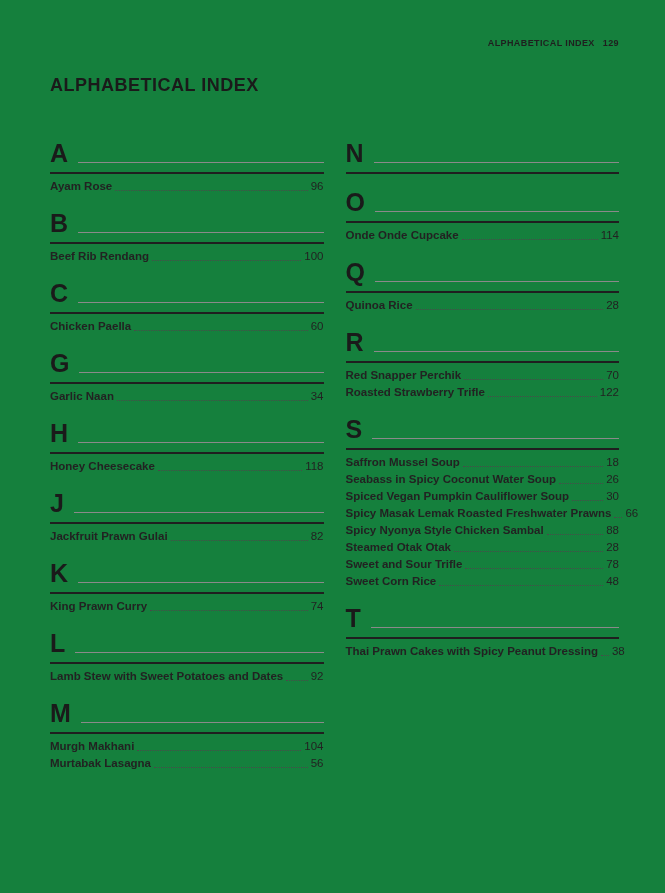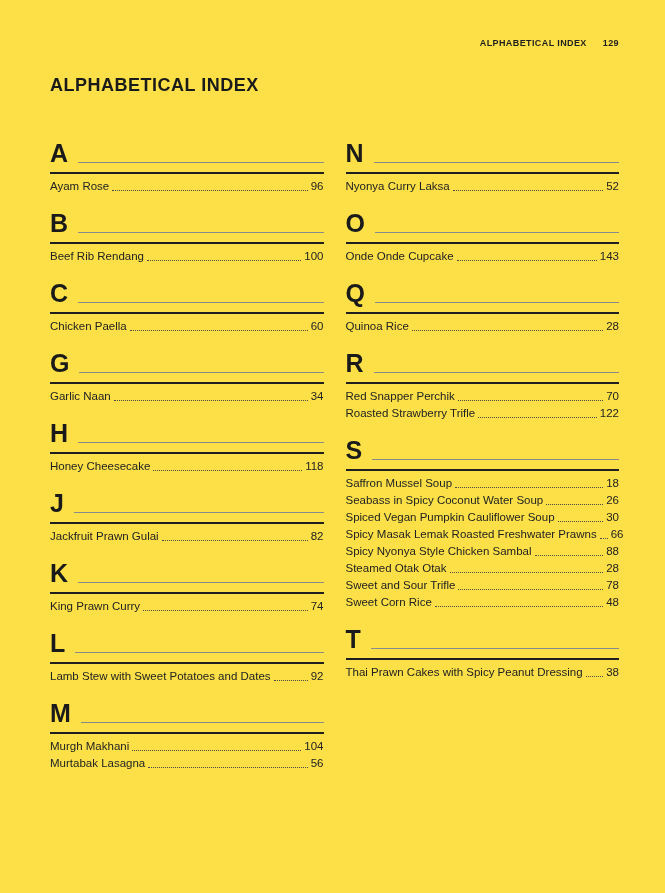--- a/index.html
+++ b/index.html
@@ -6,27 +6,27 @@
   body {
     width: 665px; height: 893px;
     font-family: "Liberation Sans", sans-serif;
     color: #1f1f1f;
     overflow: hidden;
   }
   .page {
     box-sizing: border-box;
     width: 665px; height: 893px;
     padding: 38px 46px 0 50px;
-    background: #fde047;
+    background: #15803d;
   }
   .running-header {
     display: flex; justify-content: flex-end; align-items: baseline;
     font-size: 9px; font-weight: bold; letter-spacing: 0.4px; color: #1f1f1f;
   }
-  .running-header .pgnum { margin-left: 16px; }
+  .running-header .pgnum { margin-left: 8px; }
   .title {
     margin: 27px 0 0 0;
     font-size: 18px; font-weight: bold; letter-spacing: 0.5px; color: #1a1a1a;
   }
   .columns { display: flex; gap: 22px; margin-top: 45px; }
   .col { flex: 1; min-width: 0; }
   .index-section { margin-bottom: 16px; }
   .letter-row {
     display: flex;
     padding-bottom: 6px;
@@ -35,21 +35,21 @@
   .letter { font-size: 25px; font-weight: bold; line-height: 1; color: #1a1a1a; }
   .letter-rule {
     flex: 1; height: 1px; background: #8a8a8a;
     align-self: flex-end; margin: 0 0 3px 10px;
   }
   .entries { margin-top: 4px; }
   .entry {
     display: flex; align-items: flex-end;
     font-size: 11.5px; line-height: 17px; color: #222222;
   }
-  .entry-name { white-space: nowrap; }
+  .entry-name { white-space: nowrap; font-weight: bold; }
   .leader {
     flex: 1; min-width: 8px;
     border-bottom: 1.5px dotted #4a4a4a;
     margin: 0 3px 4px 3px;
   }
   .entry-page { white-space: nowrap; }
 </style>
 </head>
 <body>
 
@@ -195,39 +195,32 @@
   </div>
 </div>
   </section>
 </div>
     <div class="col" id="col-right">
   <section class="index-section">
     <div class="letter-row">
       <span class="letter">N</span>
       <span class="letter-rule"></span>
     </div>
-    <div class="entries">
-  <div class="entry">
-    <span class="entry-name">Nyonya Curry Laksa</span>
-    <span class="leader"></span>
-    <span class="entry-page">52</span>
-  </div>
-</div>
   </section>
 
   <section class="index-section">
     <div class="letter-row">
       <span class="letter">O</span>
       <span class="letter-rule"></span>
     </div>
     <div class="entries">
   <div class="entry">
     <span class="entry-name">Onde Onde Cupcake</span>
     <span class="leader"></span>
-    <span class="entry-page">143</span>
+    <span class="entry-page">114</span>
   </div>
 </div>
   </section>
 
   <section class="index-section">
     <div class="letter-row">
       <span class="letter">Q</span>
       <span class="letter-rule"></span>
     </div>
     <div class="entries">

